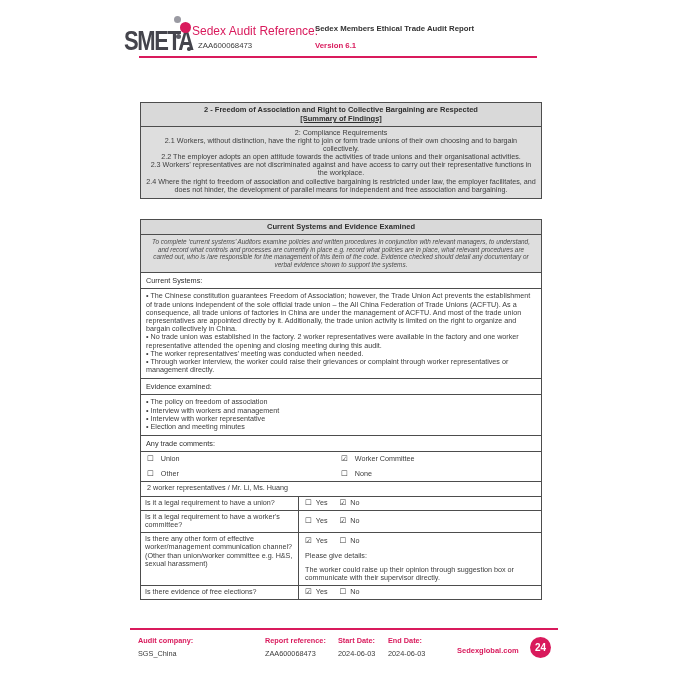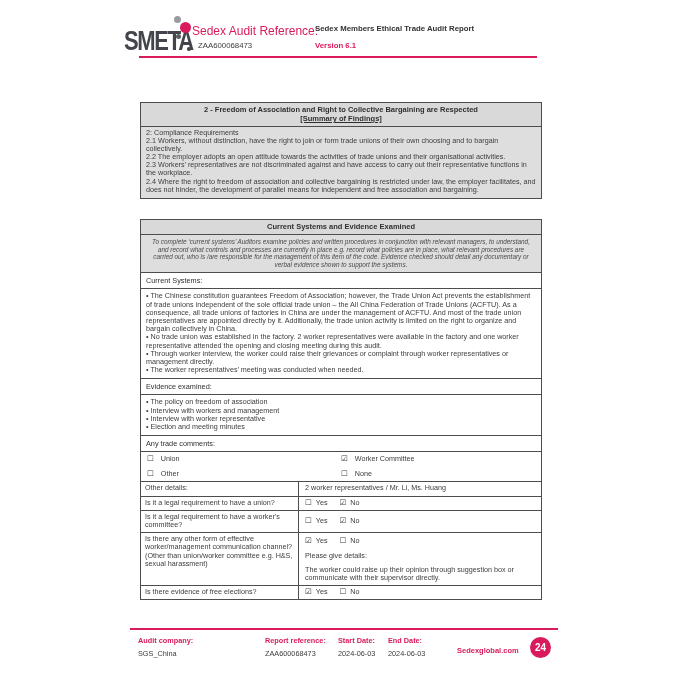--- a/index.html
+++ b/index.html
@@ -23,21 +23,21 @@
   .h-title    { position:absolute; left:315px; top:24px; font-size:7.8px; font-weight:700; color:#333; }
   .h-version  { position:absolute; left:315px; top:41px; font-size:7.8px; font-weight:600; color:var(--accent,#d91a5c); }
   .h-rule { position:absolute; left:139px; top:56px; width:398px; height:1.5px; background:var(--accent,#d91a5c); }
   
   .tbl { position:absolute; left:140px; width:402px; border:1px solid var(--border,#4d4d4d); background:#fff; }
   .tbl1 { top:102px; }
   .t-head { background:var(--table-header-bg,#d9d9d9); text-align:center; font-size:7.5px;
     line-height:9px; padding:2px 4px 3px; font-weight:600; color:#2f2f2f; }
   .t-head .sub { text-decoration:underline; font-weight:600; }
   .tbl1-body { background:var(--table-body-bg,#dedede); border-top:1px solid var(--border,#4d4d4d);
-    padding:2px 5px 4px; font-size:7.2px; line-height:8.1px; }
+    padding:2px 5px 4px; font-size:7.2px; line-height:8.1px;text-align:center; }
   .tbl2 { top:219px; }
   .t2-note { background:var(--table-body-bg,#dedede); border-top:1px solid var(--border,#4d4d4d);
     font-style:italic; font-size:6.4px; line-height:7.6px; text-align:center; padding:3px 8px 4px; color:#4a4a4a; }
   .t2-label { border-top:1px solid var(--border,#4d4d4d); font-weight:400; font-size:7.3px; padding:3px 5px; color:#2f2f2f; }
   .t2-body { border-top:1px solid var(--border,#4d4d4d); font-size:7.2px; line-height:8.2px; padding:3px 5px 4px; }
   .bullet::before { content:"• "; }
   
   .form { top:451px; }
   .frow { display:flex; border-top:1px solid var(--border,#4d4d4d); }
   .frow:first-child { border-top:none; }
@@ -93,22 +93,22 @@
       </div>
   </div>
 
   <div class="tbl tbl2">
     <div class="t-head">Current Systems and Evidence Examined</div>
     <div class="t2-note">To complete ‘current systems’ Auditors examine policies and written procedures in conjunction with relevant managers, to understand, and record what controls and processes are currently in place e.g. record what policies are in place, what relevant procedures are carried out, who is /are responsible for the management of this item of the code. Evidence checked should detail any documentary or verbal evidence shown to support the systems.</div>
     <div class="t2-label">Current Systems:</div>
     <div class="t2-body">
         <div class="bullet">The Chinese constitution guarantees Freedom of Association; however, the Trade Union Act prevents the establishment of trade unions independent of the sole official trade union – the All China Federation of Trade Unions (ACFTU). As a consequence, all trade unions of factories in China are under the management of ACFTU. And most of the trade union representatives are appointed directly by it. Additionally, the trade union activity is limited on the right to organize and bargain collectively in China.</div>
         <div class="bullet">No trade union was established in the factory. 2 worker representatives were available in the factory and one worker representative attended the opening and closing meeting during this audit.</div>
+        <div class="bullet">The worker representatives’ meeting was conducted when needed.</div>
         <div class="bullet">Through worker interview, the worker could raise their grievances or complaint through worker representatives or management directly.</div>
-        <div class="bullet">The worker representatives’ meeting was conducted when needed.</div>
       </div>
     <div class="t2-label">Evidence examined:</div>
     <div class="t2-body">
         <div class="bullet">The policy on freedom of association</div>
         <div class="bullet">Interview with workers and management</div>
         <div class="bullet">Interview with worker representative</div>
         <div class="bullet">Election and meeting minutes</div>
       </div>
     <div class="t2-label">Any trade comments:</div>
     <div class="t2-body">Nil</div>
@@ -131,21 +131,20 @@
           <span>Other</span>
         </div>
         <div class="opt">
           <span class="cb">☐</span>
           <span>None</span>
         </div>
       </div>
     </div>
 
     <div class="frow">
-      <div class="fq" style="font-weight:400;">Other details:</div>
       <div class="fa">2 worker representatives / Mr. Li, Ms. Huang</div>
     </div>
 
     <div class="frow">
       <div class="fq">Is it a legal requirement to have a union?</div>
       <div class="fa yn">
         <span class="cb">☐</span>
         <span class="yn-label">Yes</span>
         <span class="cb">☑</span>
         <span class="yn-label">No</span>

